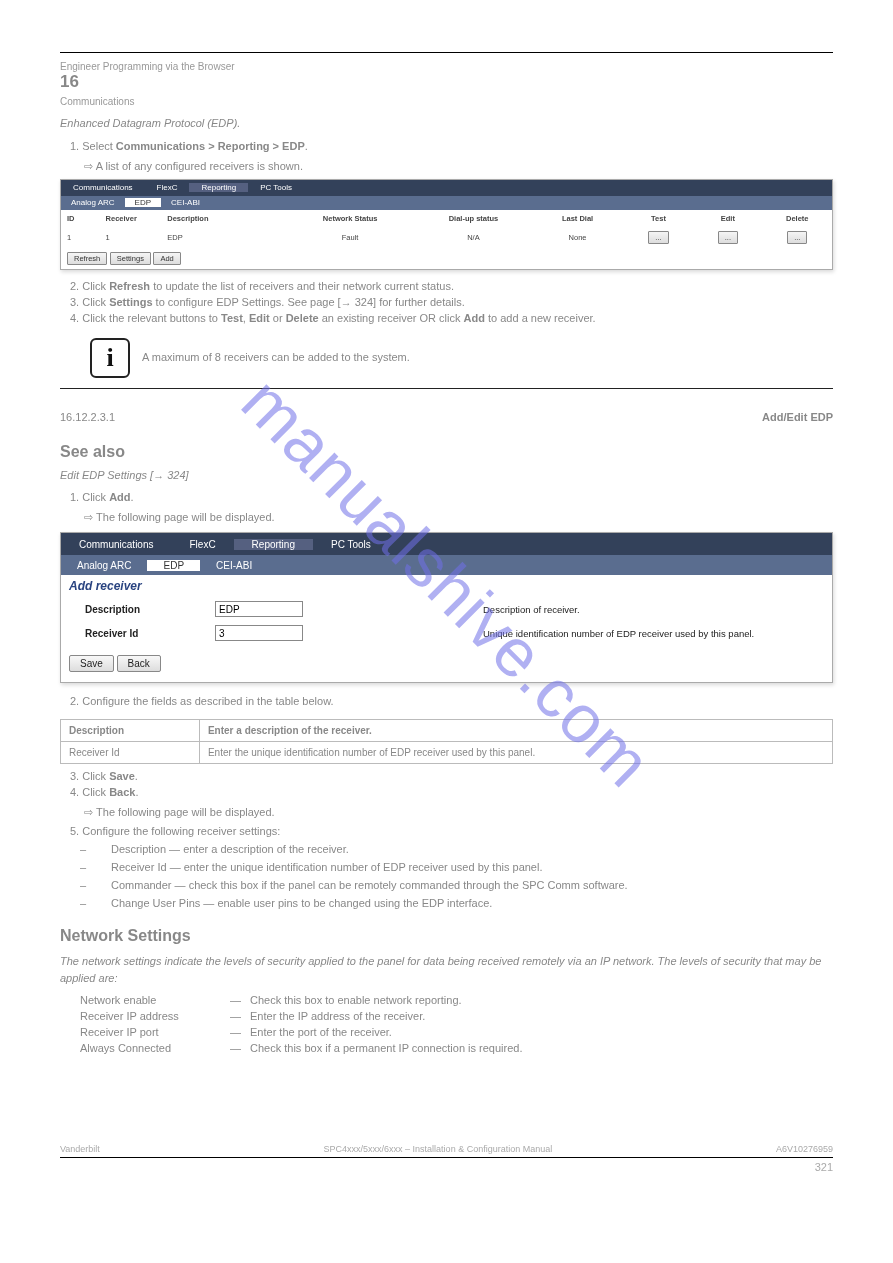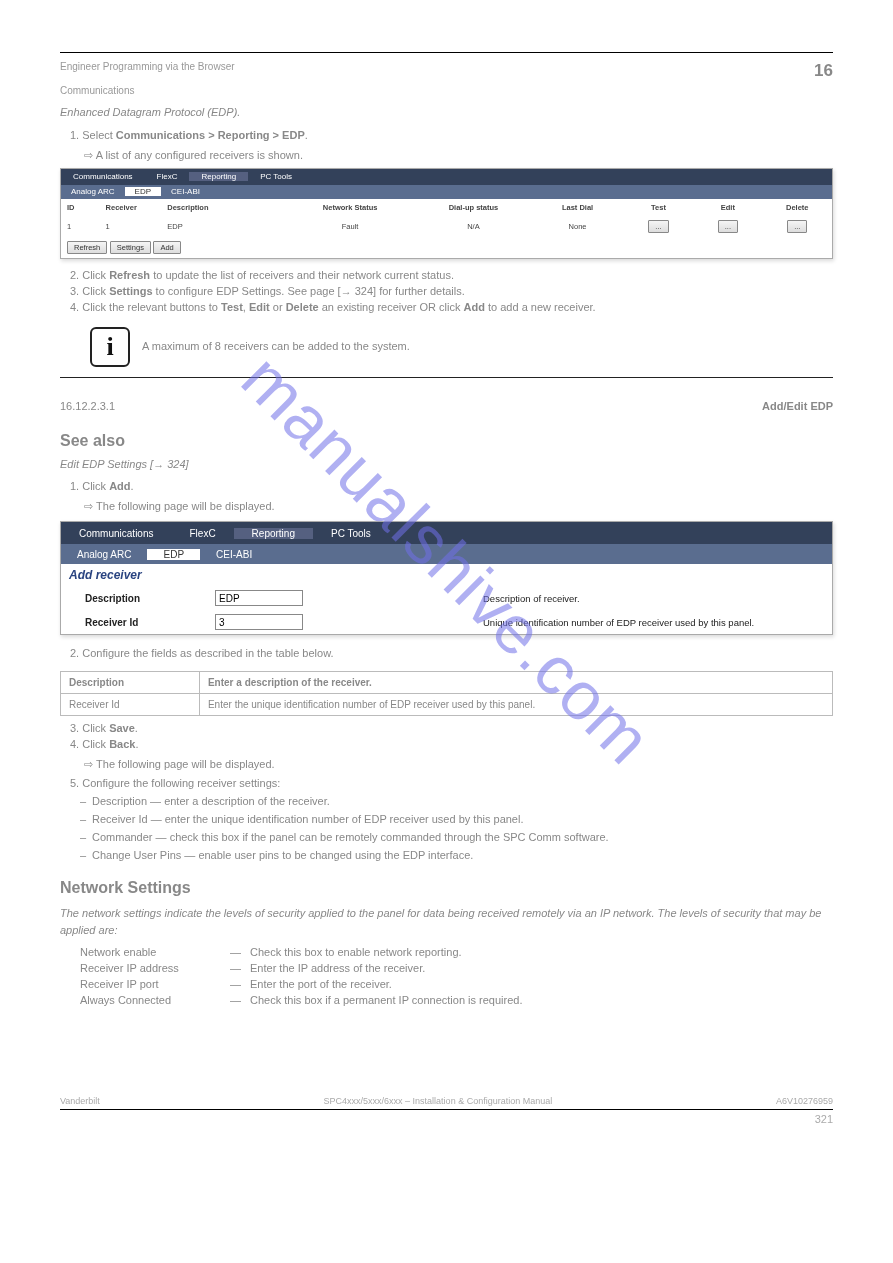--- a/index.html
+++ b/index.html
@@ -19,20 +19,21 @@
     border-bottom: 1px solid #000;
     margin-bottom: 8px;
     height: 12px;
   }
   .header-row {
     display: flex;
     justify-content: space-between;
     font-size: 10px;
     color: #999;
     margin-bottom: 4px;
+    flex-direction: column;
   }
   .header-row .right {
     font-weight: bold;
     color: #888;
     font-size: 17px;
   }
   .section-number { font-size:10px; color:#999; margin-bottom:8px;}
   .body-text {
     font-size: 11px;
     color: #888;
@@ -163,21 +164,21 @@
   .desc-table th, .desc-table td {
     border:1px solid #bbb;
     padding:5px 8px;
     text-align:left;
   }
   .desc-table th { background:#efefef00;}
   
   .bullets { margin: 6px 0 6px 20px; font-size:11px; color:#888;}
   .bullets .b { margin:6px 0; display:flex;}
   .bullets .b .dot { width:12px;}
-  .bullets .b .txt { flex:1;}
+  .bullets .b .txt { flex:1;margin-left:19px;}
   
   .levels { margin: 8px 0 0 20px; font-size:11px; color:#888;}
   .levels .row { display:flex; margin:4px 0;}
   .levels .name { width:150px;}
   .levels .arrow { width:20px;}
   
   .footer {
     margin-top:90px;
     font-size:9px;
     color:#aaa;
@@ -311,20 +312,24 @@
     <div class="form-row">
       <span class="lbl">Description</span>
       <input type="text" value="EDP" style="">
       <span class="help">Description of receiver.</span>
     </div>
     <div class="form-row">
       <span class="lbl">Receiver Id</span>
       <input type="text" value="3" style="">
       <span class="help">Unique identification number of EDP receiver used by this panel.</span>
     </div>
+    <div class="form-btns">
+      <span class="form-btn">Save</span>
+      <span class="form-btn">Back</span>
+    </div>
   </div>
 
   <div class="step">2.  Configure the fields as described in the table below.</div>
 
   <table class="desc-table">
     <tbody>
         <tr>
       <th style="width:18%">Description</th>
       <th>Enter a description of the receiver.</th>
     </tr>

